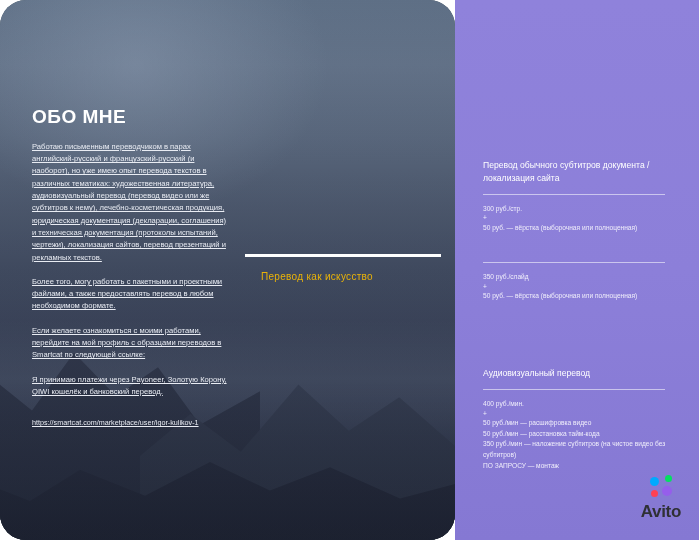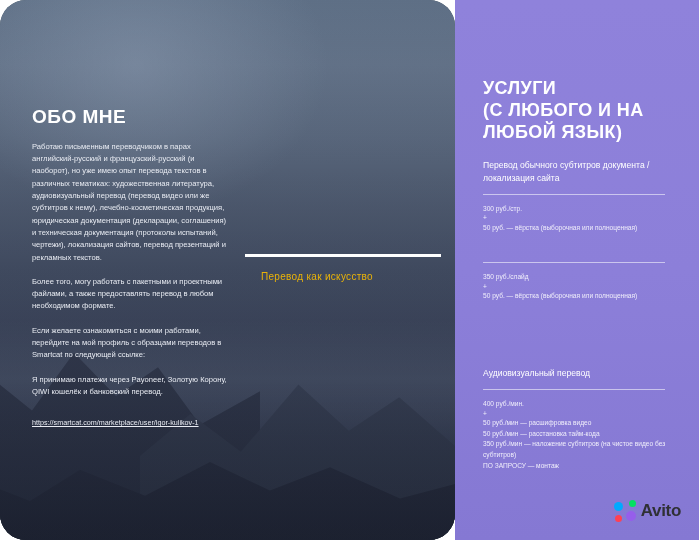--- a/index.html
+++ b/index.html
@@ -91,20 +91,21 @@
     font-weight: bold;
     letter-spacing: 0.5px;
     margin: 0 0 13px 0;
     line-height: 1.1;
   }
   .about p {
     margin: 0 0 12px 0;
     font-size: 7.6px;
     line-height: 1.62;
     color: #e9ecf3;
+    text-decoration: underline;
   }
   .about a.link {
     display: inline-block;
     margin-top: 8px;
     font-size: 7.2px;
     color: #e9ecf3;
     text-decoration: underline;
     word-break: break-all;
     line-height: 1.5;
   }
@@ -183,20 +184,21 @@
   #svc2 { top: 367px; }
 
   
   .avito {
     position: absolute;
     right: 18px;
     bottom: 18px;
     display: flex;
     align-items: center;
     gap: 5px;
+    flex-direction: column;
   }
   .avito-mark {
     position: relative;
     width: 22px;
     height: 22px;
   }
   .avito-mark i {
     position: absolute;
     border-radius: 50%;
     display: block;
@@ -233,23 +235,20 @@
       <p>Если желаете ознакомиться с моими работами, перейдите на мой профиль с образцами переводов в Smartcat по следующей ссылке:</p>
       <p>Я принимаю платежи через Рayoneer, Золотую Корону, QIWI кошелёк и банковский перевод.</p>
       <a class="link" href="#">https://smartcat.com/marketplace/user/igor-kulikov-1</a>
     </div>
 
     <div class="slogan-rule"></div>
     <div class="slogan">Перевод как искусство</div>
   </div>
 
   <div class="right-panel">
-    <div class="services-title" style="white-space: pre-line;">УСЛУГИ
-(С ЛЮБОГО И НА
-ЛЮБОЙ ЯЗЫК)</div>
 
     <div class="svc" id="svc0">
       <div class="svc-name">Перевод обычного субтитров документа / локализация сайта</div>
       <div class="svc-rule"></div>
       <div class="svc-line">300 руб./стр.</div>
       <div class="svc-plus">+</div>
       <div class="svc-line">50 руб. — вёрстка (выборочная или полноценная)</div>
     </div>
 
     <div class="svc" id="svc1">

